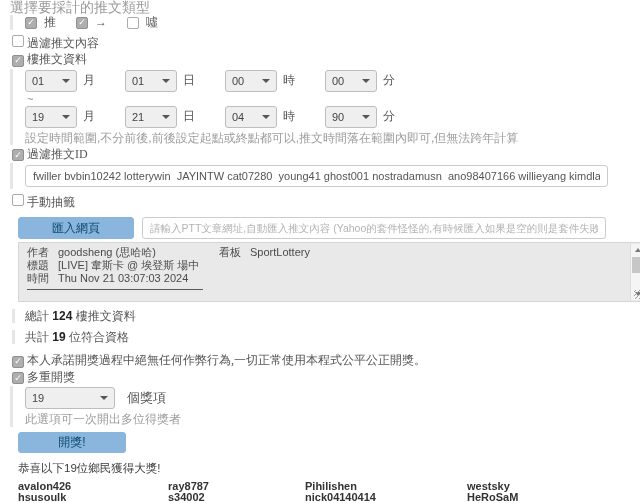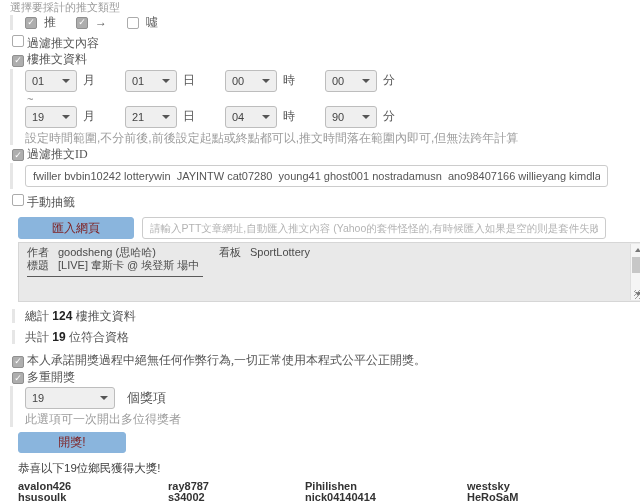--- a/index.html
+++ b/index.html
@@ -1,38 +1,38 @@
 <!DOCTYPE html>
 <html style="--accent: #8ab5dd;"><head>
 <meta charset="utf-8">
 <style>
   html,body{margin:0;padding:0;}
   body{width:640px;height:503px;background:#fff;font-family:"Liberation Sans",sans-serif;color:#555;overflow:hidden;}
   .page{padding:2px 10px 0 10px;position:relative;width:620px;}
-  .toplabel{font-size:11px;line-height:11px;color:#9a9a9a;}
+  .toplabel{font-size:14px;line-height:11px;color:#9a9a9a;}
   .indent{border-left:3px solid #e6e6e6;padding-left:12px;margin-left:0;}
   .cbrow{display:inline-flex;align-items:center;gap:7px;font-size:12px;line-height:13px;color:#555;cursor:default;}
   .rowblock{display:block;margin-left:2px;font-family:Liberation Serif, serif;}
   .cb{width:12px;height:12px;box-sizing:border-box;border:1px solid #ababab;border-radius:2px;background:#fff;display:inline-flex;align-items:center;justify-content:center;font-size:9px;line-height:9px;color:#fff;flex:0 0 auto;}
   .cb.checked{background:#aeaeae;border-color:#909090;}
   .cb.checked::after{content:"✓";}
   .type-row{display:flex;gap:20px;margin-top:2px;padding-top:1px;padding-bottom:1px;}
   .mt5{margin-top:5px;} .mt3{margin-top:3px;}
   .time-group{margin-top:2px;padding-top:1px;}
   .time-row{display:flex;align-items:center;}
   .sel{width:52px;height:22px;box-sizing:border-box;background:#efefef;border:1px solid #bdbdbd;border-radius:3px;display:inline-flex;align-items:center;justify-content:space-between;padding:0 6px;font-size:11px;color:#444;cursor:default;}
   .sel-wide{width:90px;}
   .caret{width:0;height:0;border-left:4px solid transparent;border-right:4px solid transparent;border-top:4px solid #555;}
   .tunit{font-size:12px;color:#555;margin-left:6px;margin-right:30px;}
   .tilde{font-size:11px;line-height:10px;color:#888;margin:2px 0 2px 2px;}
   .hint{font-size:12px;line-height:13px;color:#9c9c9c;margin-top:4px;}
   .id-group{margin-top:2px;padding-top:2px;padding-bottom:2px;}
   .id-input{width:583px;height:22px;box-sizing:border-box;border:1px solid #ccc;border-radius:3px;font-size:11px;color:#555;padding:0 7px;font-family:"Liberation Sans",sans-serif;}
   .import-row{display:flex;gap:8px;margin:8px 0 0 8px;}
-  .btn{background:var(--accent,#8ab5dd);border:1px solid var(--accent,#8ab5dd);color:#7f1d1d;border-radius:3px;font-size:12px;font-family:"Liberation Sans",sans-serif;cursor:pointer;}
+  .btn{background:var(--accent,#8ab5dd);border:1px solid var(--accent,#8ab5dd);color:#0c4a6e;border-radius:3px;font-size:12px;font-family:"Liberation Sans",sans-serif;cursor:pointer;}
   .btn-import{width:116px;height:22px;}
   .url-input{width:464px;height:22px;box-sizing:border-box;border:1px solid #ccc;border-radius:3px;font-size:10.5px;color:#555;padding:0 7px;font-family:"Liberation Sans",sans-serif;}
   .url-input::placeholder{color:#b3b3b3;}
   .ta{position:relative;margin:3px 0 0 8px;width:628px;height:60px;box-sizing:border-box;background:#e9e9e9;border:1px solid #d6d6d6;font-size:11px;line-height:13px;color:#4a4a4a;padding:3px 20px 10px 8px;overflow:hidden;}
   .ta .line{position:relative;white-space:nowrap;}
   .ta .lbl{color:#4a4a4a;}
   .ta .val{margin-left:9px;}
   .ta .board{position:absolute;left:192px;top:0;}
   .sep{width:176px;border-top:1px solid #5a5a5a;margin-top:4px;}
   .sb{position:absolute;top:1px;right:1px;bottom:1px;width:13px;background:#f5f5f5;border-left:1px solid #dedede;}
@@ -154,20 +154,23 @@
   </div>
 
   <div class="ta">
     <div class="line">
       <span class="lbl">作者</span><span class="val">goodsheng (思哈哈)</span>
       <span class="board"><span class="lbl">看板</span><span class="val">SportLottery</span></span>
     </div>
     <div class="line">
       <span class="lbl">標題</span><span class="val">[LIVE] 韋斯卡 @ 埃登斯 場中</span>
     </div>
+    <div class="line">
+      <span class="lbl">時間</span><span class="val">Thu Nov 21 03:07:03 2024</span>
+    </div>
     <div class="sep"></div>
     <div class="sb">
       <div class="sb-up">
           <span class="tri-up"></span>
         </div>
       <div class="sb-thumb"></div>
       <div class="sb-down">
           <span class="tri-down"></span>
         </div>
     </div>

